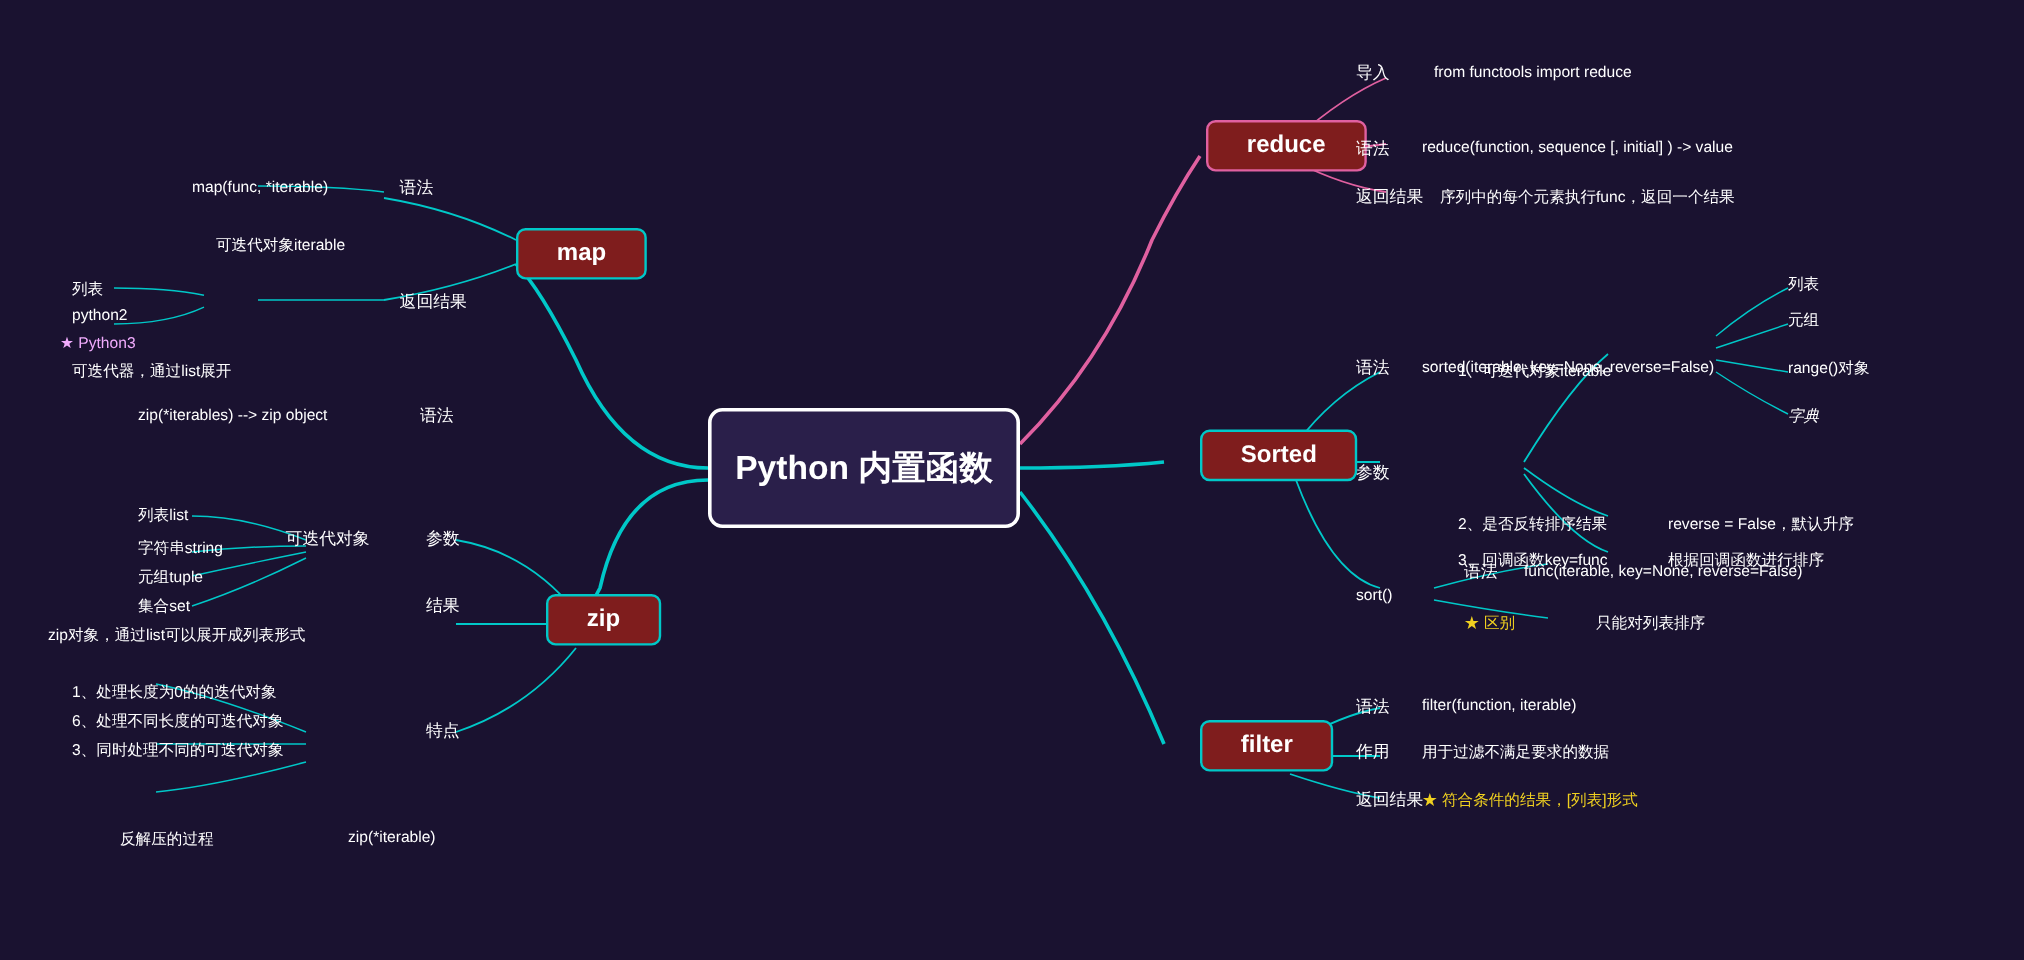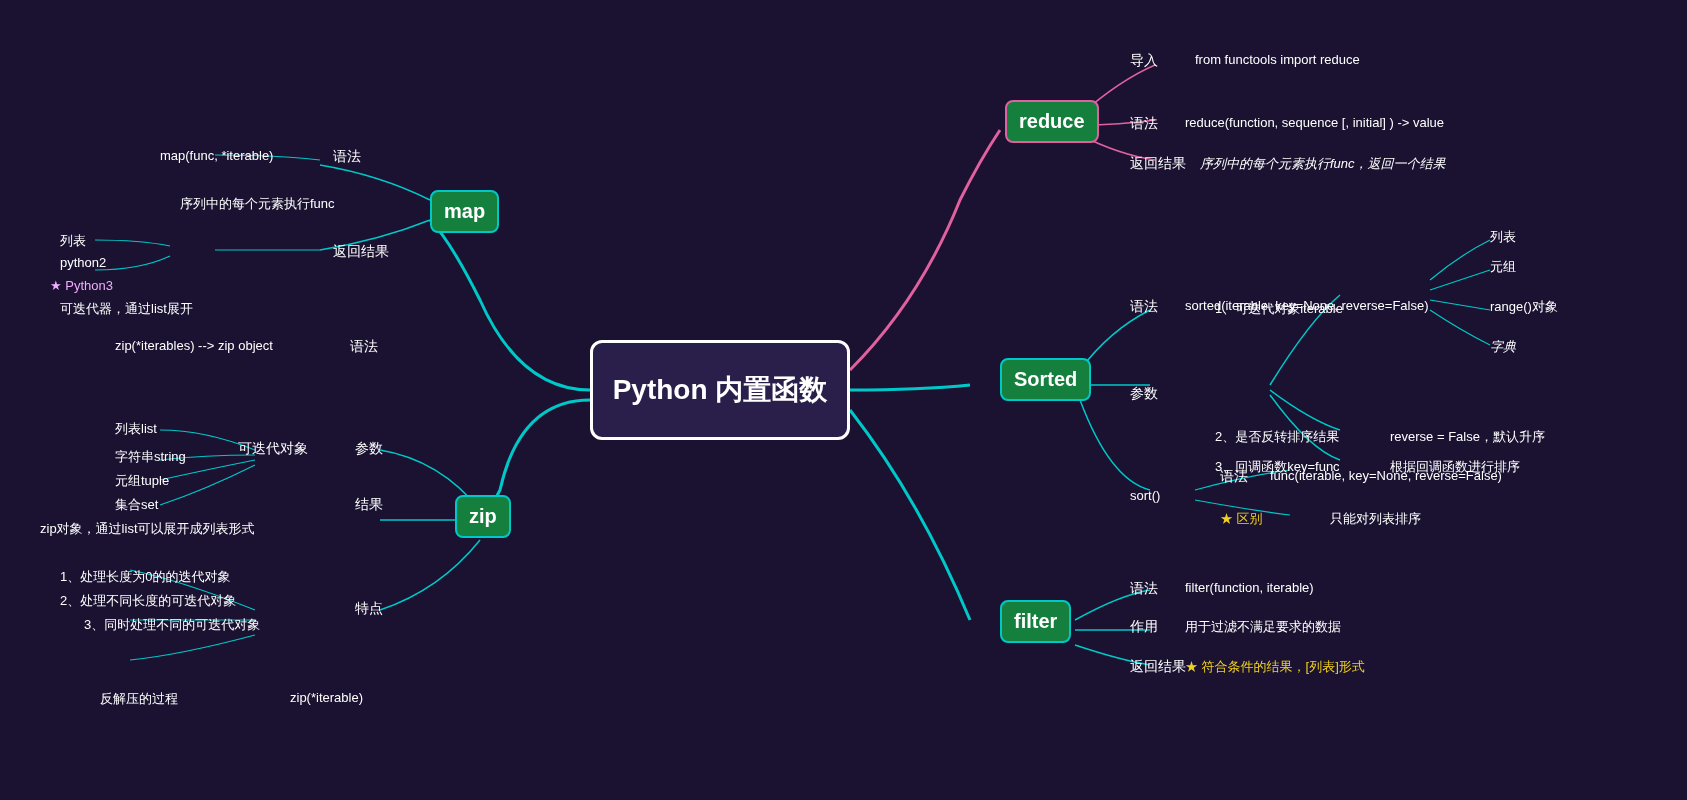--- a/index.html
+++ b/index.html
@@ -33,25 +33,25 @@
       background: #2a1f4a;
       color: #ffffff;
       font-size: 28px;
       font-weight: bold;
       left: 590px;
       top: 340px;
     }
     .box-node {
       border: 2.5px solid;
       border-radius: 8px;
-      background: #15803d;
+      background: #7f1d1d;
       color: #ffffff;
       font-size: 20px;
       font-weight: bold;
-      padding: 8px 12px;
+      padding: 8px 32px;
     }
     .box-node.cyan { border-color: #00c8c8; }
     .box-node.pink { border-color: #e060a0; }
     .label-text {
       position: absolute;
       color: #ffffff;
       font-size: 13px;
       white-space: nowrap;
     }
     .label-text.category {
@@ -124,21 +124,21 @@
 <div class="node center-node">
   <span>Python 内置函数</span>
 </div>
 
 <div class="node box-node cyan" style="left:430px;top:190px;">
   <span>map</span>
 </div>
 
 <span class="label-text category" style="left:333px;top:148px;">语法</span>
 <span class="label-text" style="left:160px;top:148px;">map(func, *iterable)</span>
-<span class="label-text" style="left:180px;top:195px;">序列中的每个元素执行func</span>
+<span class="label-text" style="left:180px;top:195px;">可迭代对象iterable</span>
 <span class="label-text category" style="left:333px;top:243px;">返回结果</span>
 <span class="label-text" style="left:60px;top:232px;">列表</span>
 <span class="label-text" style="left:60px;top:255px;">python2</span>
 <span class="label-text" style="left:50px;top:278px;color:#f0abfc;">★ Python3</span>
 <span class="label-text" style="left:60px;top:300px;">可迭代器，通过list展开</span>
 
 <div class="node box-node cyan" style="left:455px;top:495px;">
   <span>zip</span>
 </div>
 
@@ -147,35 +147,35 @@
 <span class="label-text category" style="left:355px;top:440px;">参数</span>
 <span class="label-text category" style="left:238px;top:440px;">可迭代对象</span>
 <span class="label-text" style="left:115px;top:420px;">列表list</span>
 <span class="label-text" style="left:115px;top:448px;">字符串string</span>
 <span class="label-text" style="left:115px;top:472px;">元组tuple</span>
 <span class="label-text" style="left:115px;top:496px;">集合set</span>
 <span class="label-text category" style="left:355px;top:496px;">结果</span>
 <span class="label-text" style="left:40px;top:520px;">zip对象，通过list可以展开成列表形式</span>
 <span class="label-text category" style="left:355px;top:600px;">特点</span>
 <span class="label-text" style="left:60px;top:568px;">1、处理长度为0的的迭代对象</span>
-<span class="label-text" style="left:60px;top:592px;">2、处理不同长度的可迭代对象</span>
-<span class="label-text" style="left:60px;top:616px;margin-left:24px;">3、同时处理不同的可迭代对象</span>
+<span class="label-text" style="left:60px;top:592px;">6、处理不同长度的可迭代对象</span>
+<span class="label-text" style="left:60px;top:616px;">3、同时处理不同的可迭代对象</span>
 <span class="label-text" style="left:100px;top:690px;">反解压的过程</span>
 <span class="label-text" style="left:290px;top:690px;">zip(*iterable)</span>
 
 <div class="node box-node pink" style="left:1005px;top:100px;">
   <span>reduce</span>
 </div>
 
 <span class="label-text category" style="left:1130px;top:52px;">导入</span>
 <span class="label-text" style="left:1195px;top:52px;">from functools import reduce</span>
 <span class="label-text category" style="left:1130px;top:115px;">语法</span>
 <span class="label-text" style="left:1185px;top:115px;">reduce(function, sequence [, initial] ) -&gt; value</span>
 <span class="label-text category" style="left:1130px;top:155px;">返回结果</span>
-<span class="label-text" style="left:1200px;top:155px;font-style:italic;">序列中的每个元素执行func，返回一个结果</span>
+<span class="label-text" style="left:1200px;top:155px;">序列中的每个元素执行func，返回一个结果</span>
 
 <div class="node box-node cyan" style="left:1000px;top:358px;">
   <span>Sorted</span>
 </div>
 
 <span class="label-text category" style="left:1130px;top:298px;">语法</span>
 <span class="label-text" style="left:1185px;top:298px;">sorted(iterable, key=None, reverse=False)</span>
 <span class="label-text category" style="left:1130px;top:385px;">参数</span>
 
 <span class="label-text" style="left:1215px;top:300px;text-align:right;">1、可迭代对象iterable</span>

